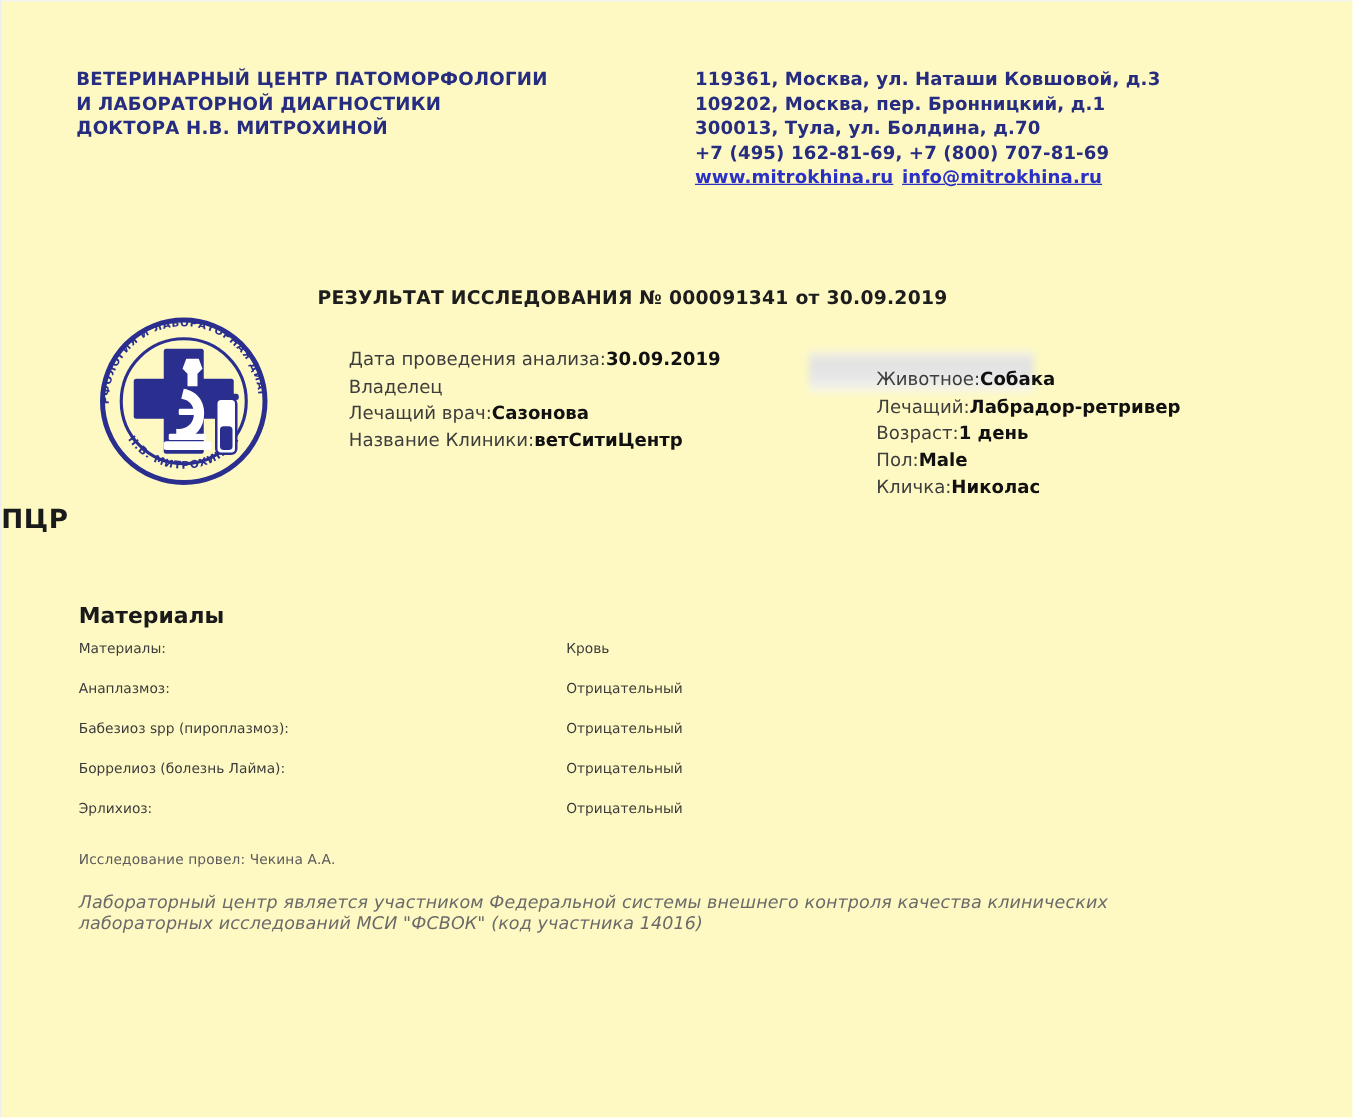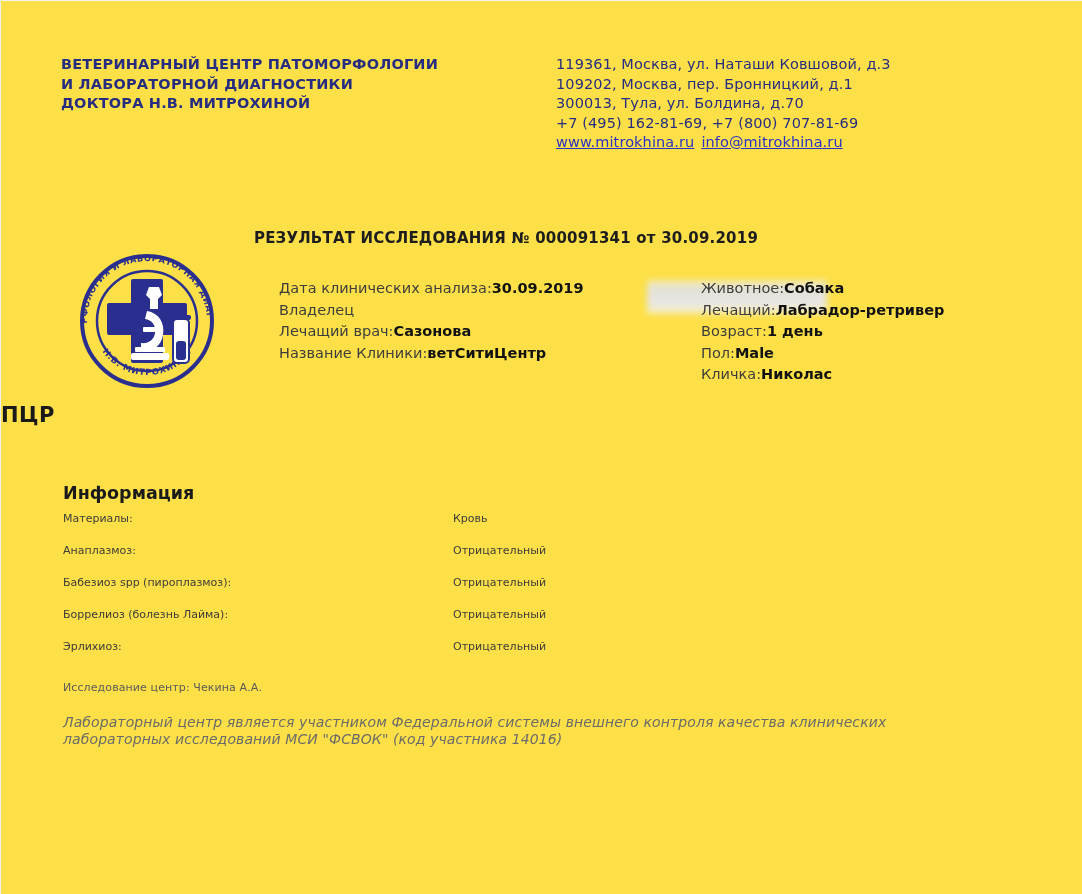--- a/index.html
+++ b/index.html
@@ -9,21 +9,21 @@
     background: #ffffff;
   }
   body {
     font-family: "DejaVu Sans", sans-serif;
     color: #2b2b2b;
   }
   #page {
     position: relative;
     width: 1082px;
     height: 894px;
-    background: #fde047;
+    background: #fef9c3;
     overflow: hidden;
     border-left: 1px solid #eceef1;
     border-top: 1px solid #f2f3f5;
     box-sizing: border-box;
   }
 
   
   .letterhead {
     position: absolute;
     left: 60px;
@@ -40,21 +40,21 @@
     font-weight: bold;
     font-size: 14.5px;
     line-height: 19.5px;
     letter-spacing: 0.2px;
     white-space: pre-line;
   }
   .contact-block {
     width: 440px;
     color: #262c80;
     font-family: "DejaVu Sans", sans-serif;
-    font-weight: normal;
+    font-weight: bold;
     font-size: 14.5px;
     line-height: 19.5px;
     letter-spacing: 0.1px;
   }
   .contact-line { display: block; }
   .contact-web {
     display: block;
     color: #2a31c4;
     text-decoration: underline;
   }
@@ -96,21 +96,21 @@
   }
   .meta-col-left {
     position: absolute;
     left: 278px;
     top: 0;
     width: 400px;
   }
   .meta-col-right {
     position: absolute;
     left: 700px;
-    top: 0;
+    top: 16px;
     width: 310px;
   }
   .meta-row { white-space: nowrap; }
   .meta-label { font-weight: normal; color: #3d3d3d; }
   .meta-value { font-weight: bold; color: #111111; }
 
   
   .redaction {
     position: absolute;
     left: 368px;
@@ -248,21 +248,21 @@
         <rect x="113" y="88" width="10" height="19" rx="3" fill="#2a2f8f"></rect>
         <rect x="108" y="62" width="20" height="5" rx="2" fill="#2a2f8f"></rect>
       </g>
     </svg>
   </div>
 
   <div class="meta">
 
     <div class="meta-col-left">
       <div class="meta-row">
-        <span class="meta-label">Дата клинических анализа:</span><span class="meta-value">30.09.2019</span>
+        <span class="meta-label">Дата проведения анализа:</span><span class="meta-value">30.09.2019</span>
       </div>
       <div class="meta-row">
         <span class="meta-label">Владелец</span><span class="meta-value"></span>
       </div>
       <div class="meta-row">
         <span class="meta-label">Лечащий врач:</span><span class="meta-value">Сазонова</span>
       </div>
       <div class="meta-row">
         <span class="meta-label">Название Клиники:</span><span class="meta-value">ветСитиЦентр</span>
       </div>
@@ -285,21 +285,21 @@
       </div>
       <div class="meta-row">
         <span class="meta-label">Кличка:</span><span class="meta-value">Николас</span>
       </div>
     </div>
   </div>
 
   <div class="test-type">ПЦР</div>
 
   <div class="results">
-    <div class="results-heading">Информация</div>
+    <div class="results-heading">Материалы</div>
 
     <div class="result-row">
       <span class="result-name">Материалы:</span>
       <span class="result-value">Кровь</span>
     </div>
     <div class="result-row">
       <span class="result-name">Анаплазмоз:</span>
       <span class="result-value">Отрицательный</span>
     </div>
     <div class="result-row">
@@ -309,17 +309,17 @@
     <div class="result-row">
       <span class="result-name">Боррелиоз (болезнь Лайма):</span>
       <span class="result-value">Отрицательный</span>
     </div>
     <div class="result-row">
       <span class="result-name">Эрлихиоз:</span>
       <span class="result-value">Отрицательный</span>
     </div>
   </div>
 
-  <div class="performer">Исследование центр: Чекина А.А.</div>
+  <div class="performer">Исследование провел: Чекина А.А.</div>
 
   <div class="disclaimer">Лабораторный центр является участником Федеральной системы внешнего контроля качества клинических лабораторных исследований МСИ "ФСВОК" (код участника 14016)</div>
 
 </div>
 
 </body></html>

